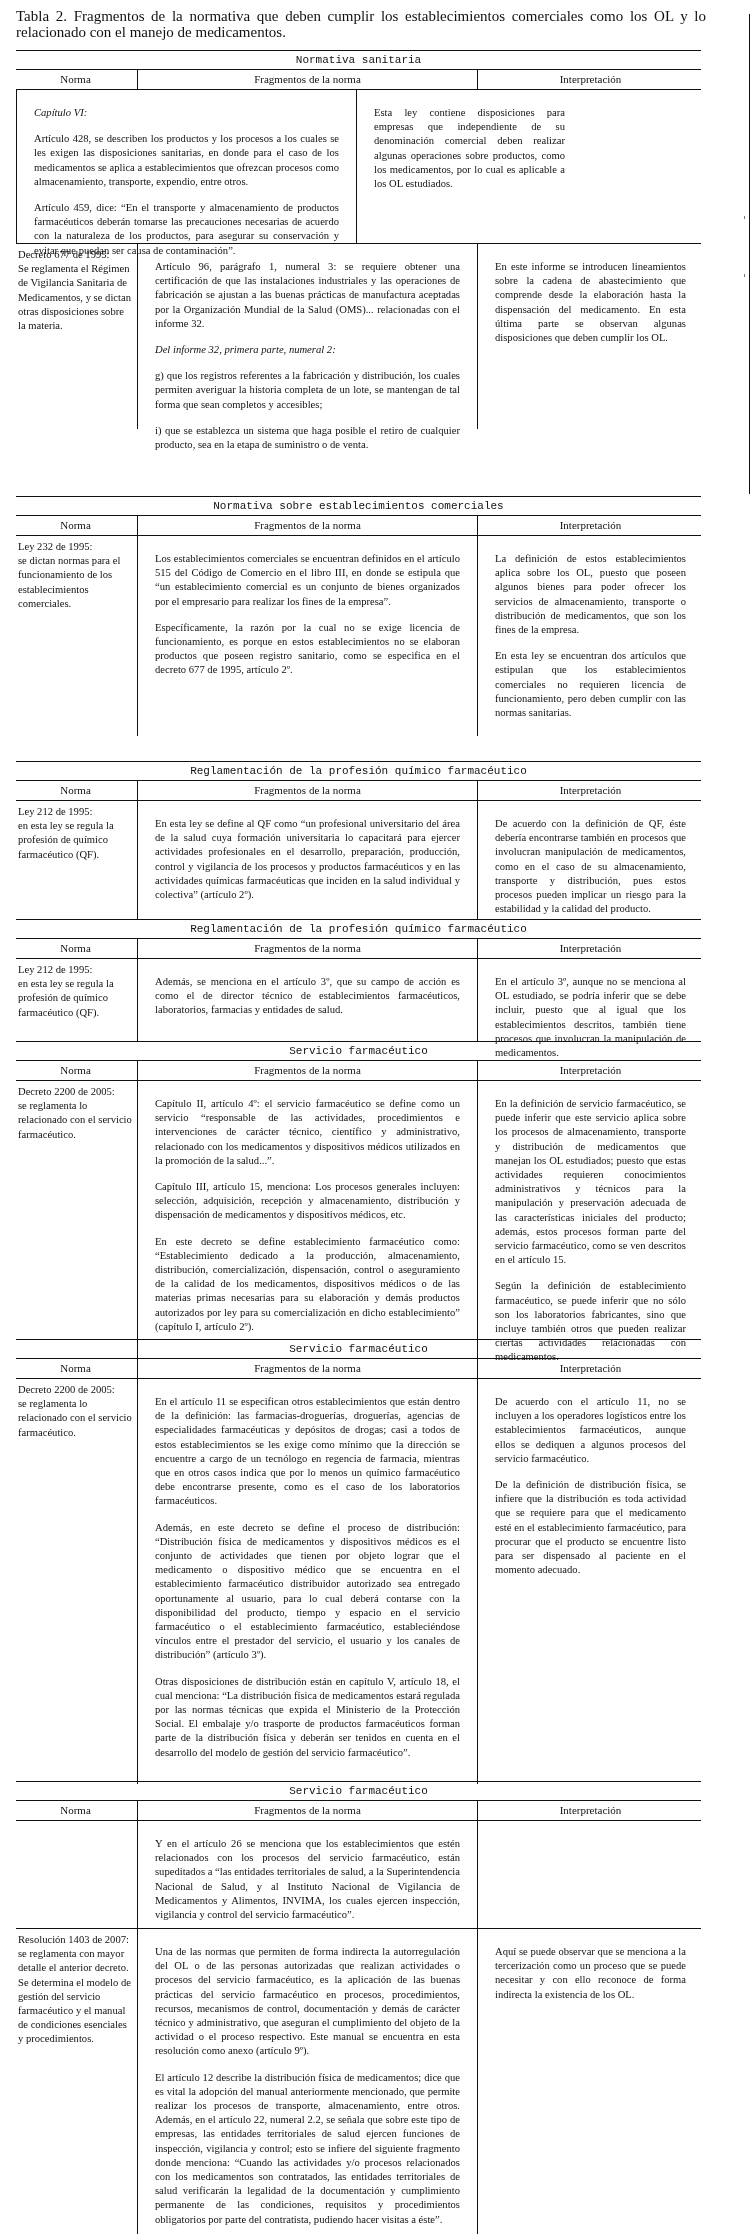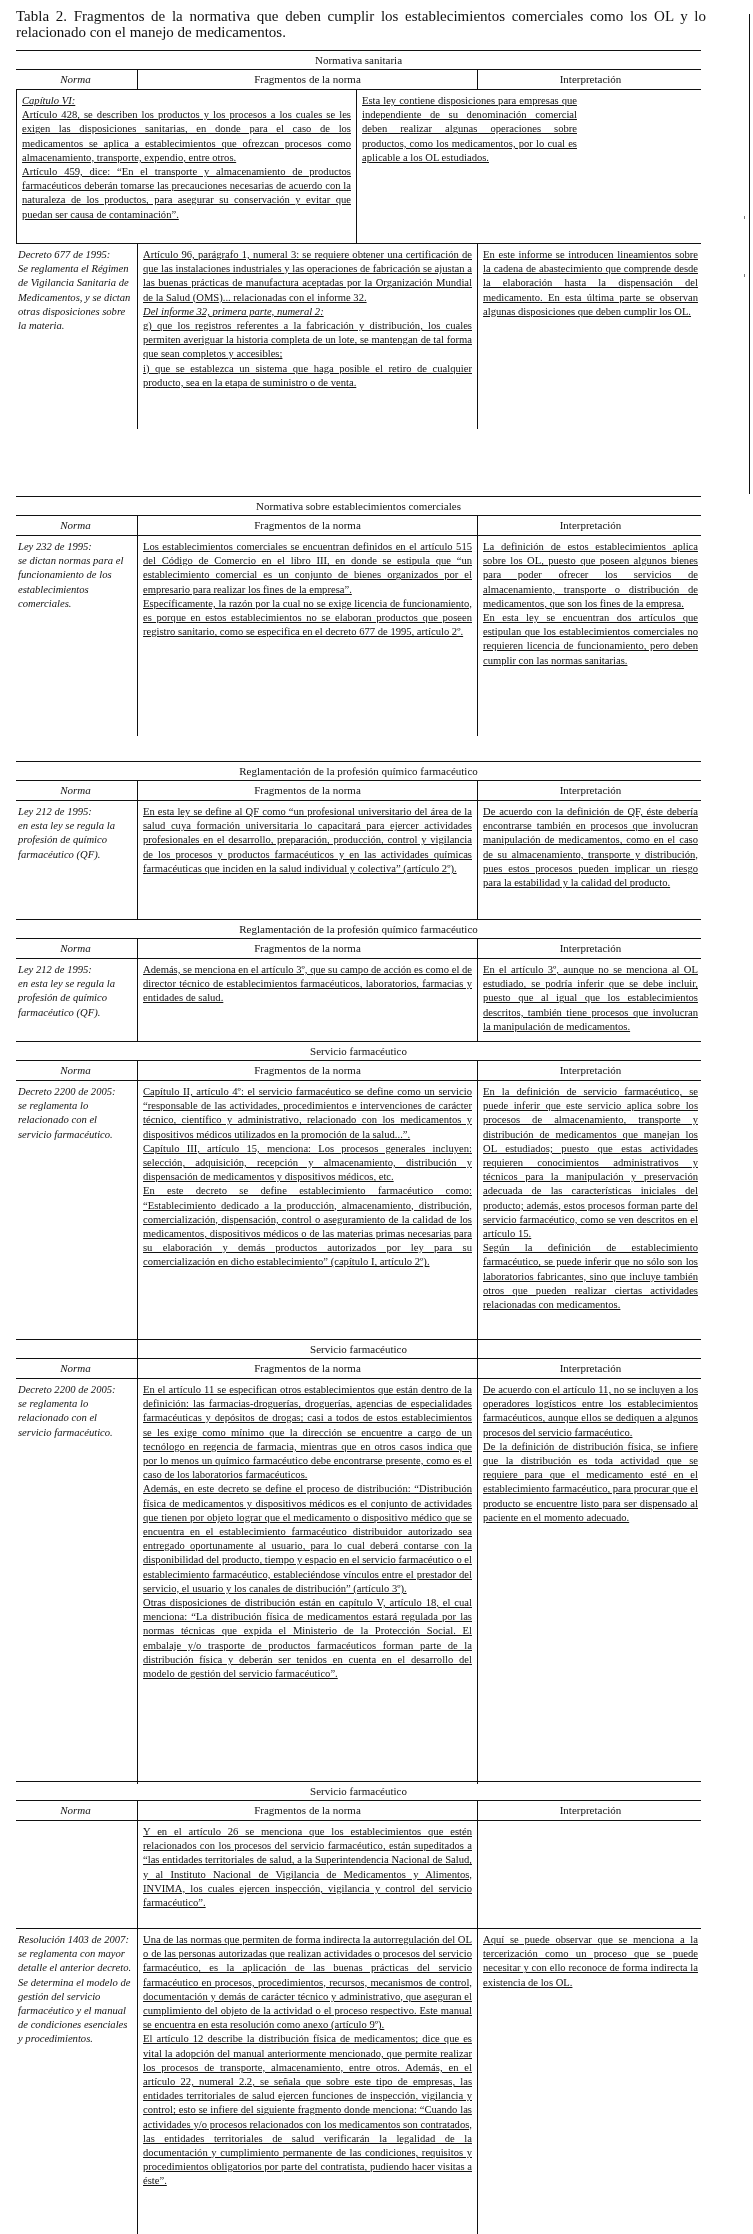--- a/index.html
+++ b/index.html
@@ -14,33 +14,33 @@
     position: absolute; left: 16px; top: 8px; width: 690px;
     font-size: 15px; line-height: 16px; text-align: justify;
   }
   .right-rule {
     position: absolute; left: 749px; top: 14px; width: 1px; height: 480px; background: #111;
   }
   .right-tick { position: absolute; left: 744px; width: 1px; height: 3px; background: #777; }
   .block { position: absolute; left: 16px; width: 685px; }
   .section-title {
     border-top: 1.5px solid #111; border-bottom: 1.5px solid #111;
-    text-align: center; height: 18px; line-height: 18px; font-size: 11px;
+    text-align: center; height: 18px; line-height: 18px; font-size: 11px; font-family: Liberation Mono, monospace;
   }
   .hdr { display: flex; border-bottom: 1.5px solid #111; height: 19px; line-height: 19px; font-size: 11px; }
   .hdr div { text-align: center; }
-  .c1 { width: 121px; box-sizing: border-box; padding: 0 4px 0 2px; font-style: italic; }
+  .c1 { width: 121px; box-sizing: border-box; padding: 0 4px 0 2px; }
   .c2 { width: 340px; box-sizing: border-box; border-left: 1px solid #111; padding: 0 5px; }
   .c3 { width: 224px; box-sizing: border-box; border-left: 1px solid #111; padding: 0 3px 0 5px; }
   .row { display: flex; }
   .row > div { padding-top: 4px; padding-bottom: 4px; text-align: justify; }
   .row .c1 { text-align: left; }
   .row.sep { border-top: 1.5px solid #111; justify-content: space-between; }
   .bottom-rule { border-bottom: 1.5px solid #111; }
-  p { margin: 0; text-decoration: underline; }
+  p { margin: 12px; }
   .norma-title { display: block; }
   i, .it { font-style: italic; }
 </style>
 </head>
 <body>
 
 <div class="caption">Tabla 2. Fragmentos de la normativa que deben cumplir los establecimientos comerciales como los OL y lo relacionado con el manejo de medicamentos.</div>
 <div class="right-rule"></div>
 <div class="right-tick" style="top:216px"></div>
 <div class="right-tick" style="top:274px"></div>

